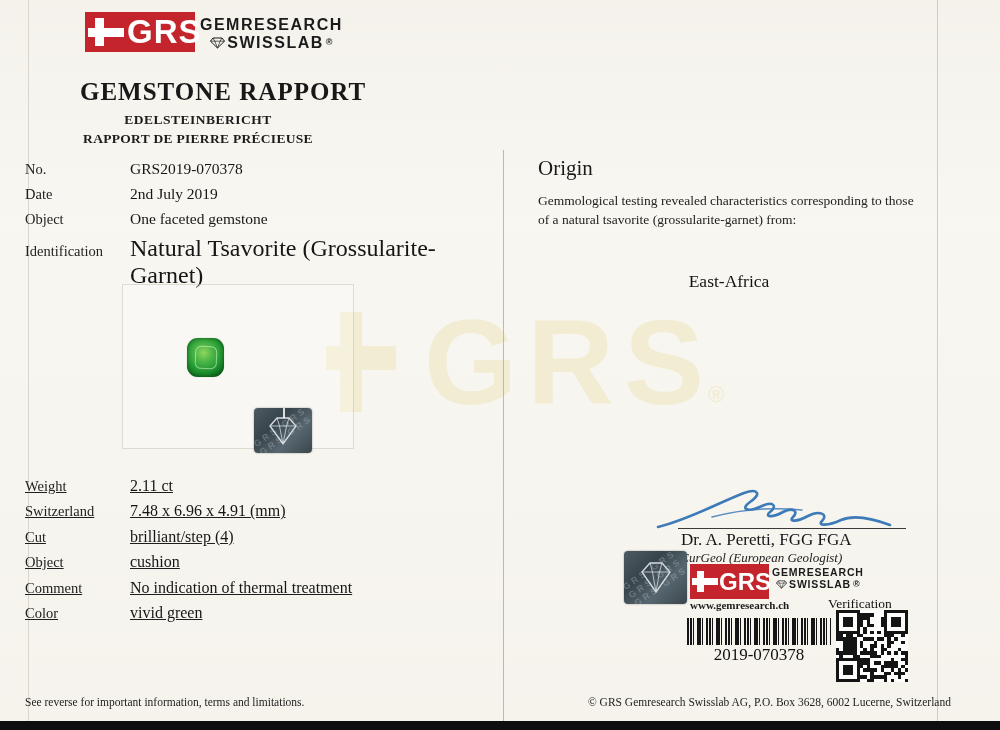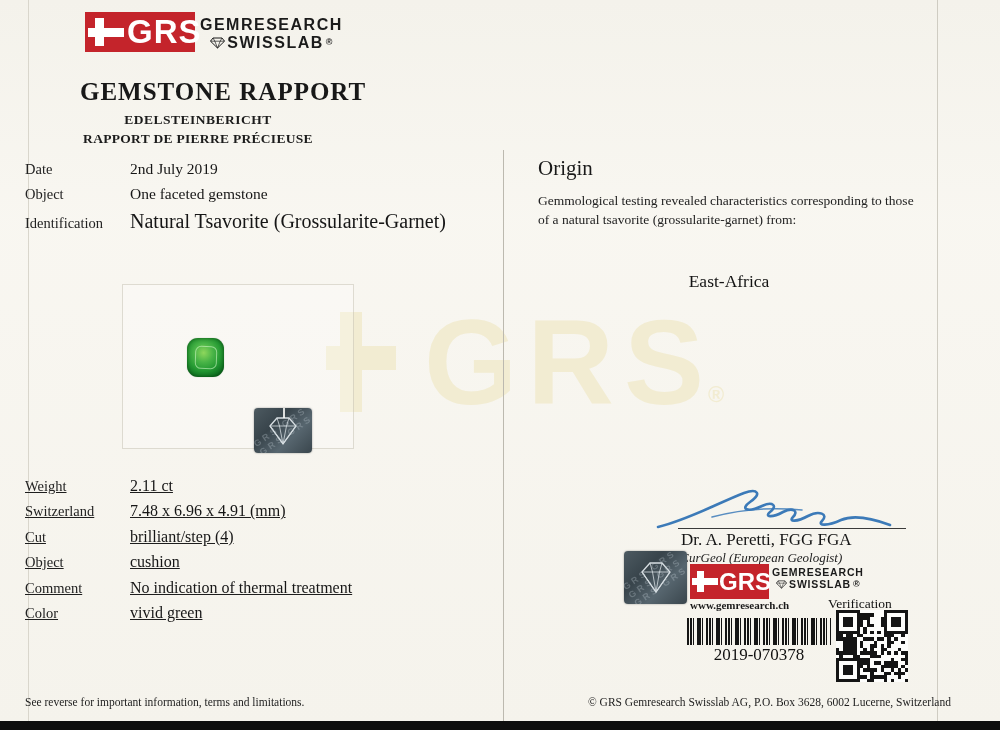--- a/index.html
+++ b/index.html
@@ -39,21 +39,21 @@
 
   
   .fields{position:absolute;left:25px;width:475px;}
   .fields.top{top:160px;}
   .fields.bottom{top:477px;}
   .frow{display:flex;align-items:baseline;min-height:25px;}
   .frow .lbl{flex:0 0 105px;font-size:14.5px;color:#222;}
   .frow .val{font-size:15.5px;color:#161616;}
   .fields.bottom .frow{min-height:25.4px;text-decoration:underline;}
   .fields.bottom .frow .val{font-size:16px;}
-  .frow.big .val{font-size:20px;}
+  .frow.big .val{font-size:24px;}
 
   
   .photo{position:absolute;left:122px;top:284px;width:230px;height:163px;border:1px solid rgba(175,170,152,.38);background:rgba(255,255,255,.25);}
   .gem{position:absolute;left:64px;top:53px;width:37px;height:39px;border-radius:11px;
     background:radial-gradient(circle at 45% 38%, #8ed75c 0%, #49b447 30%, #259a33 55%, #0f7322 80%, #0a5d1c 100%);
     box-shadow:inset 0 0 4px rgba(0,40,0,.6), 0 0 1px rgba(0,60,0,.4);}
   .gem:after{content:"";position:absolute;left:8px;top:8px;width:20px;height:21px;border-radius:6px;
     border:1.5px solid rgba(220,255,210,.55);transform:rotate(2deg);}
   .sticker{border-radius:4px;background:linear-gradient(135deg,#4d5a61 0%,#38444b 35%,#57666f 65%,#3a464d 100%);
     box-shadow:0 0 2px rgba(0,0,0,.4);display:flex;align-items:center;justify-content:center;position:absolute;overflow:hidden;}
@@ -137,20 +137,24 @@
     </div>
   </div>
 
   <div class="report-title">GEMSTONE RAPPORT</div>
   <div class="subtitles">
     <div class="s1">EDELSTEINBERICHT</div>
     <div class="s2">RAPPORT DE PIERRE PRÉCIEUSE</div>
   </div>
 
   <div class="fields top">
+    <div class="frow">
+      <span class="lbl">No.</span>
+      <span class="val">GRS2019-070378</span>
+    </div>
     <div class="frow">
       <span class="lbl">Date</span>
       <span class="val">2nd July 2019</span>
     </div>
     <div class="frow">
       <span class="lbl">Object</span>
       <span class="val">One faceted gemstone</span>
     </div>
     <div class="frow big">
       <span class="lbl">Identification</span>

